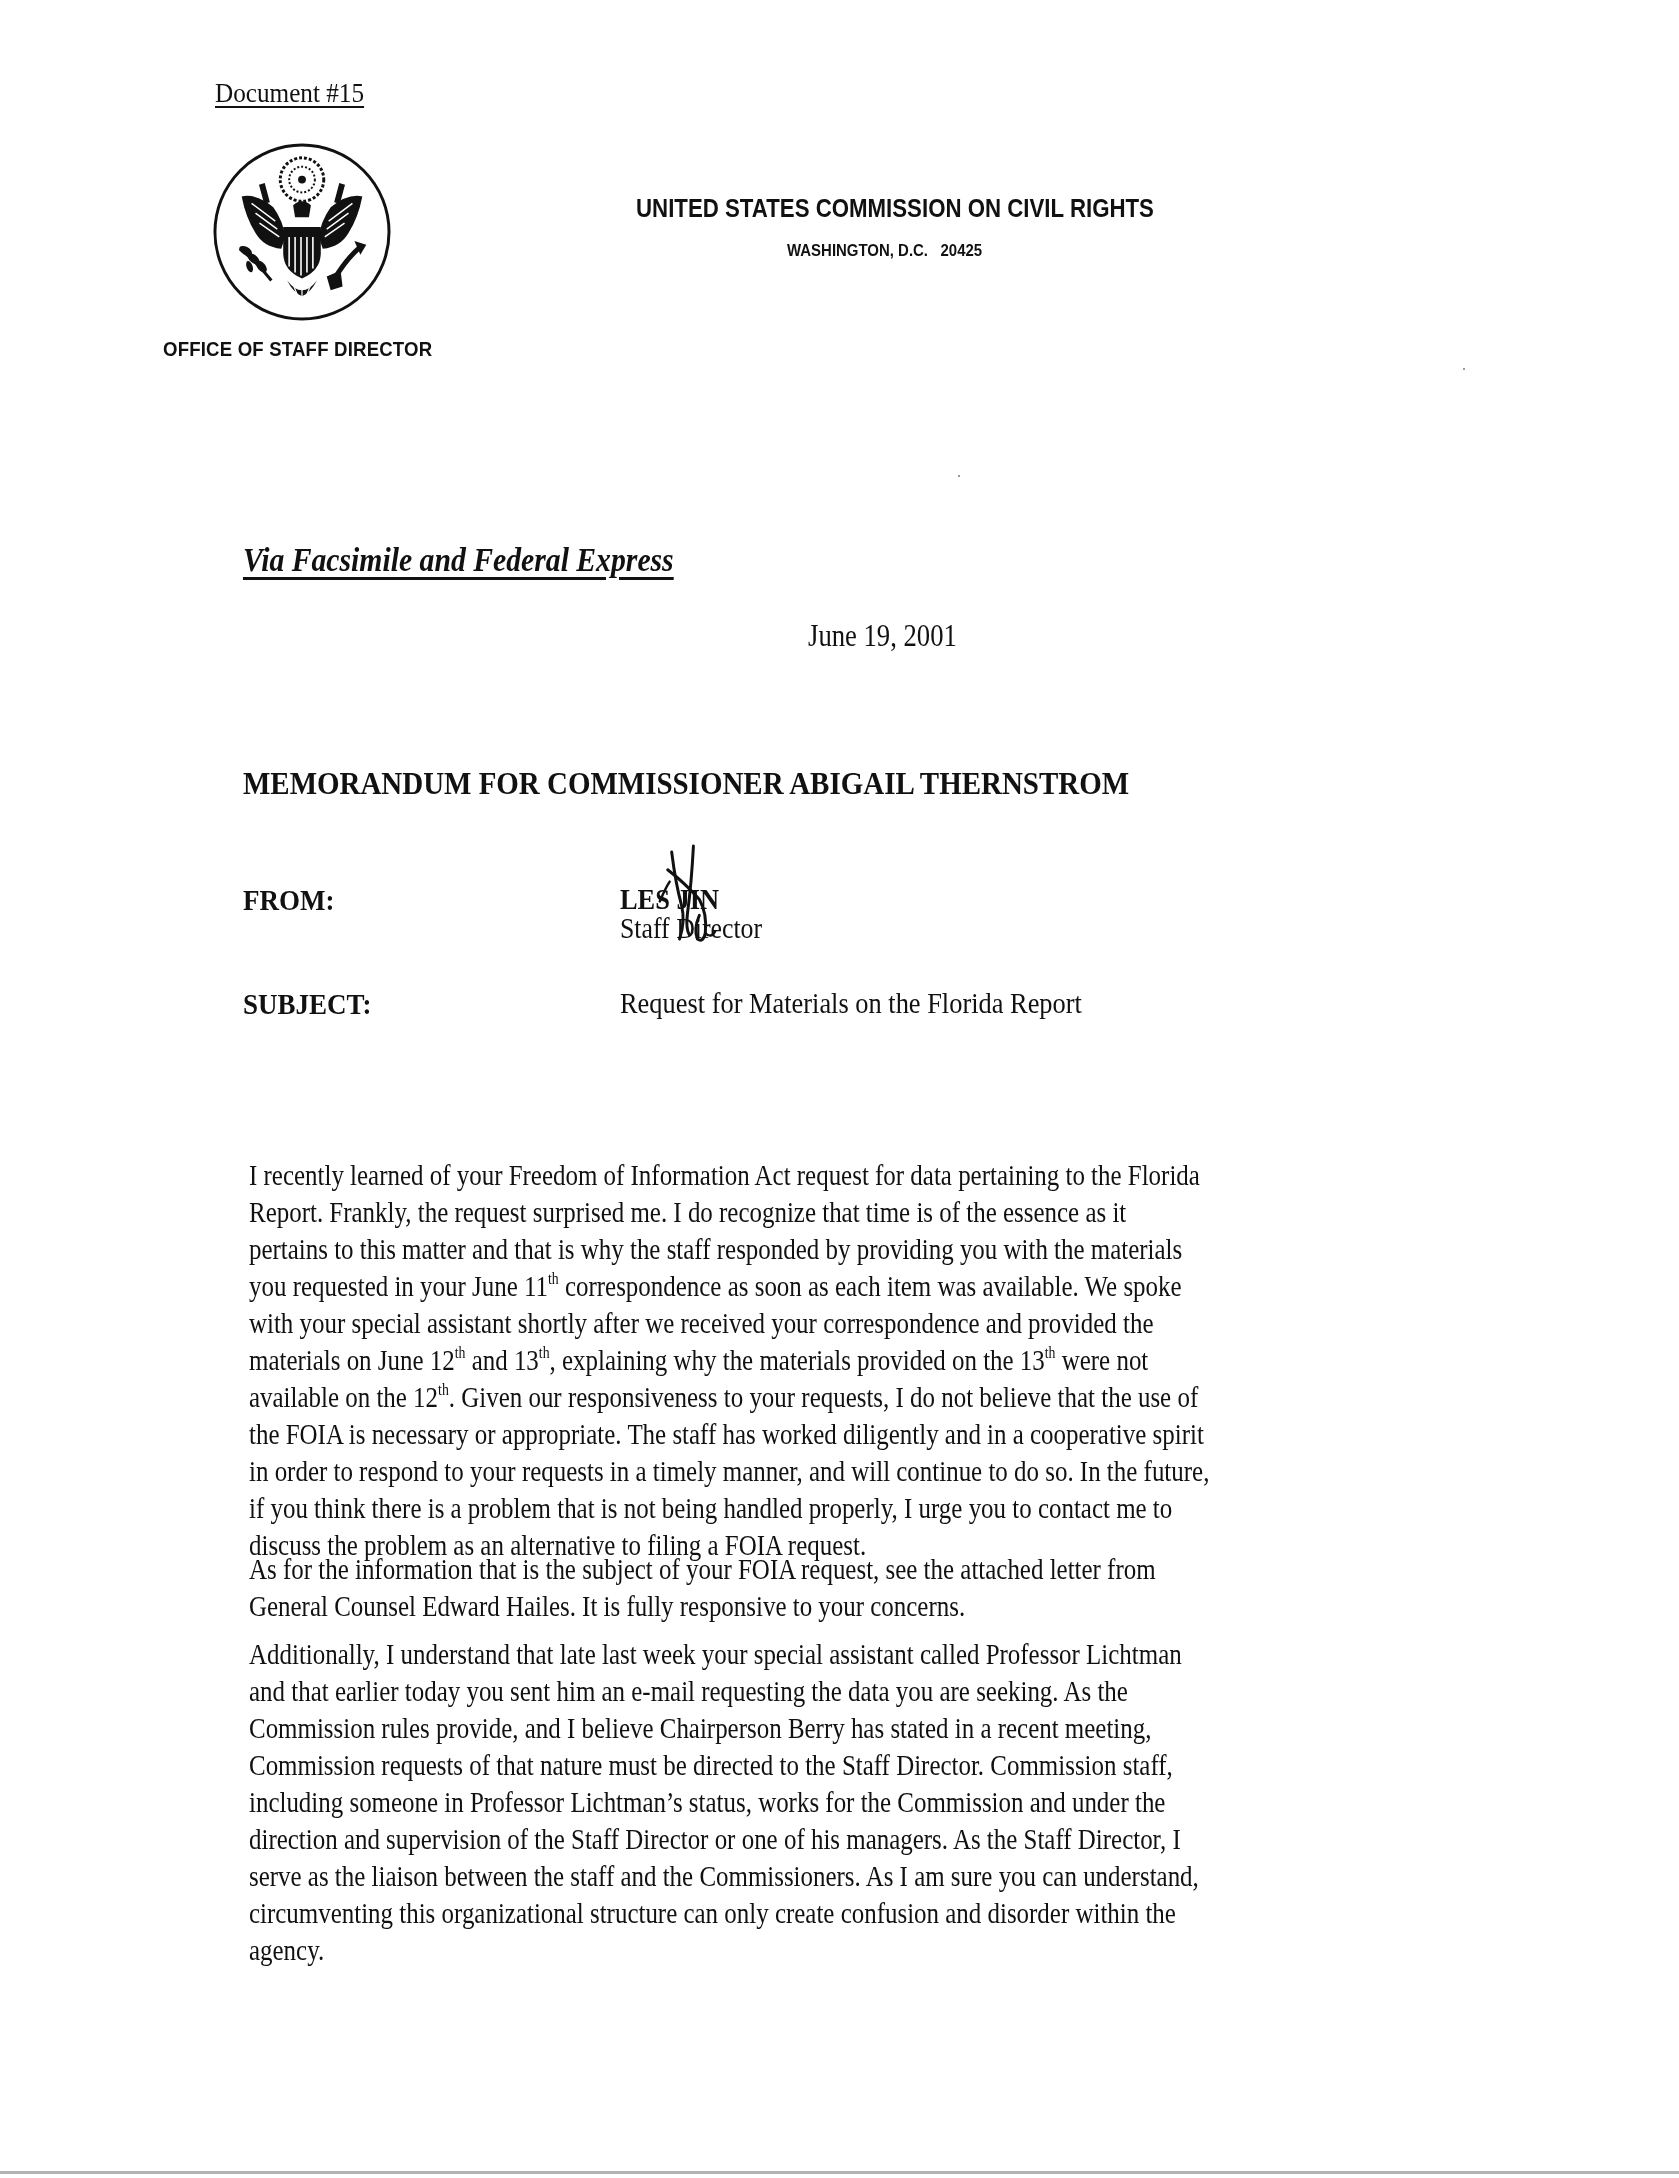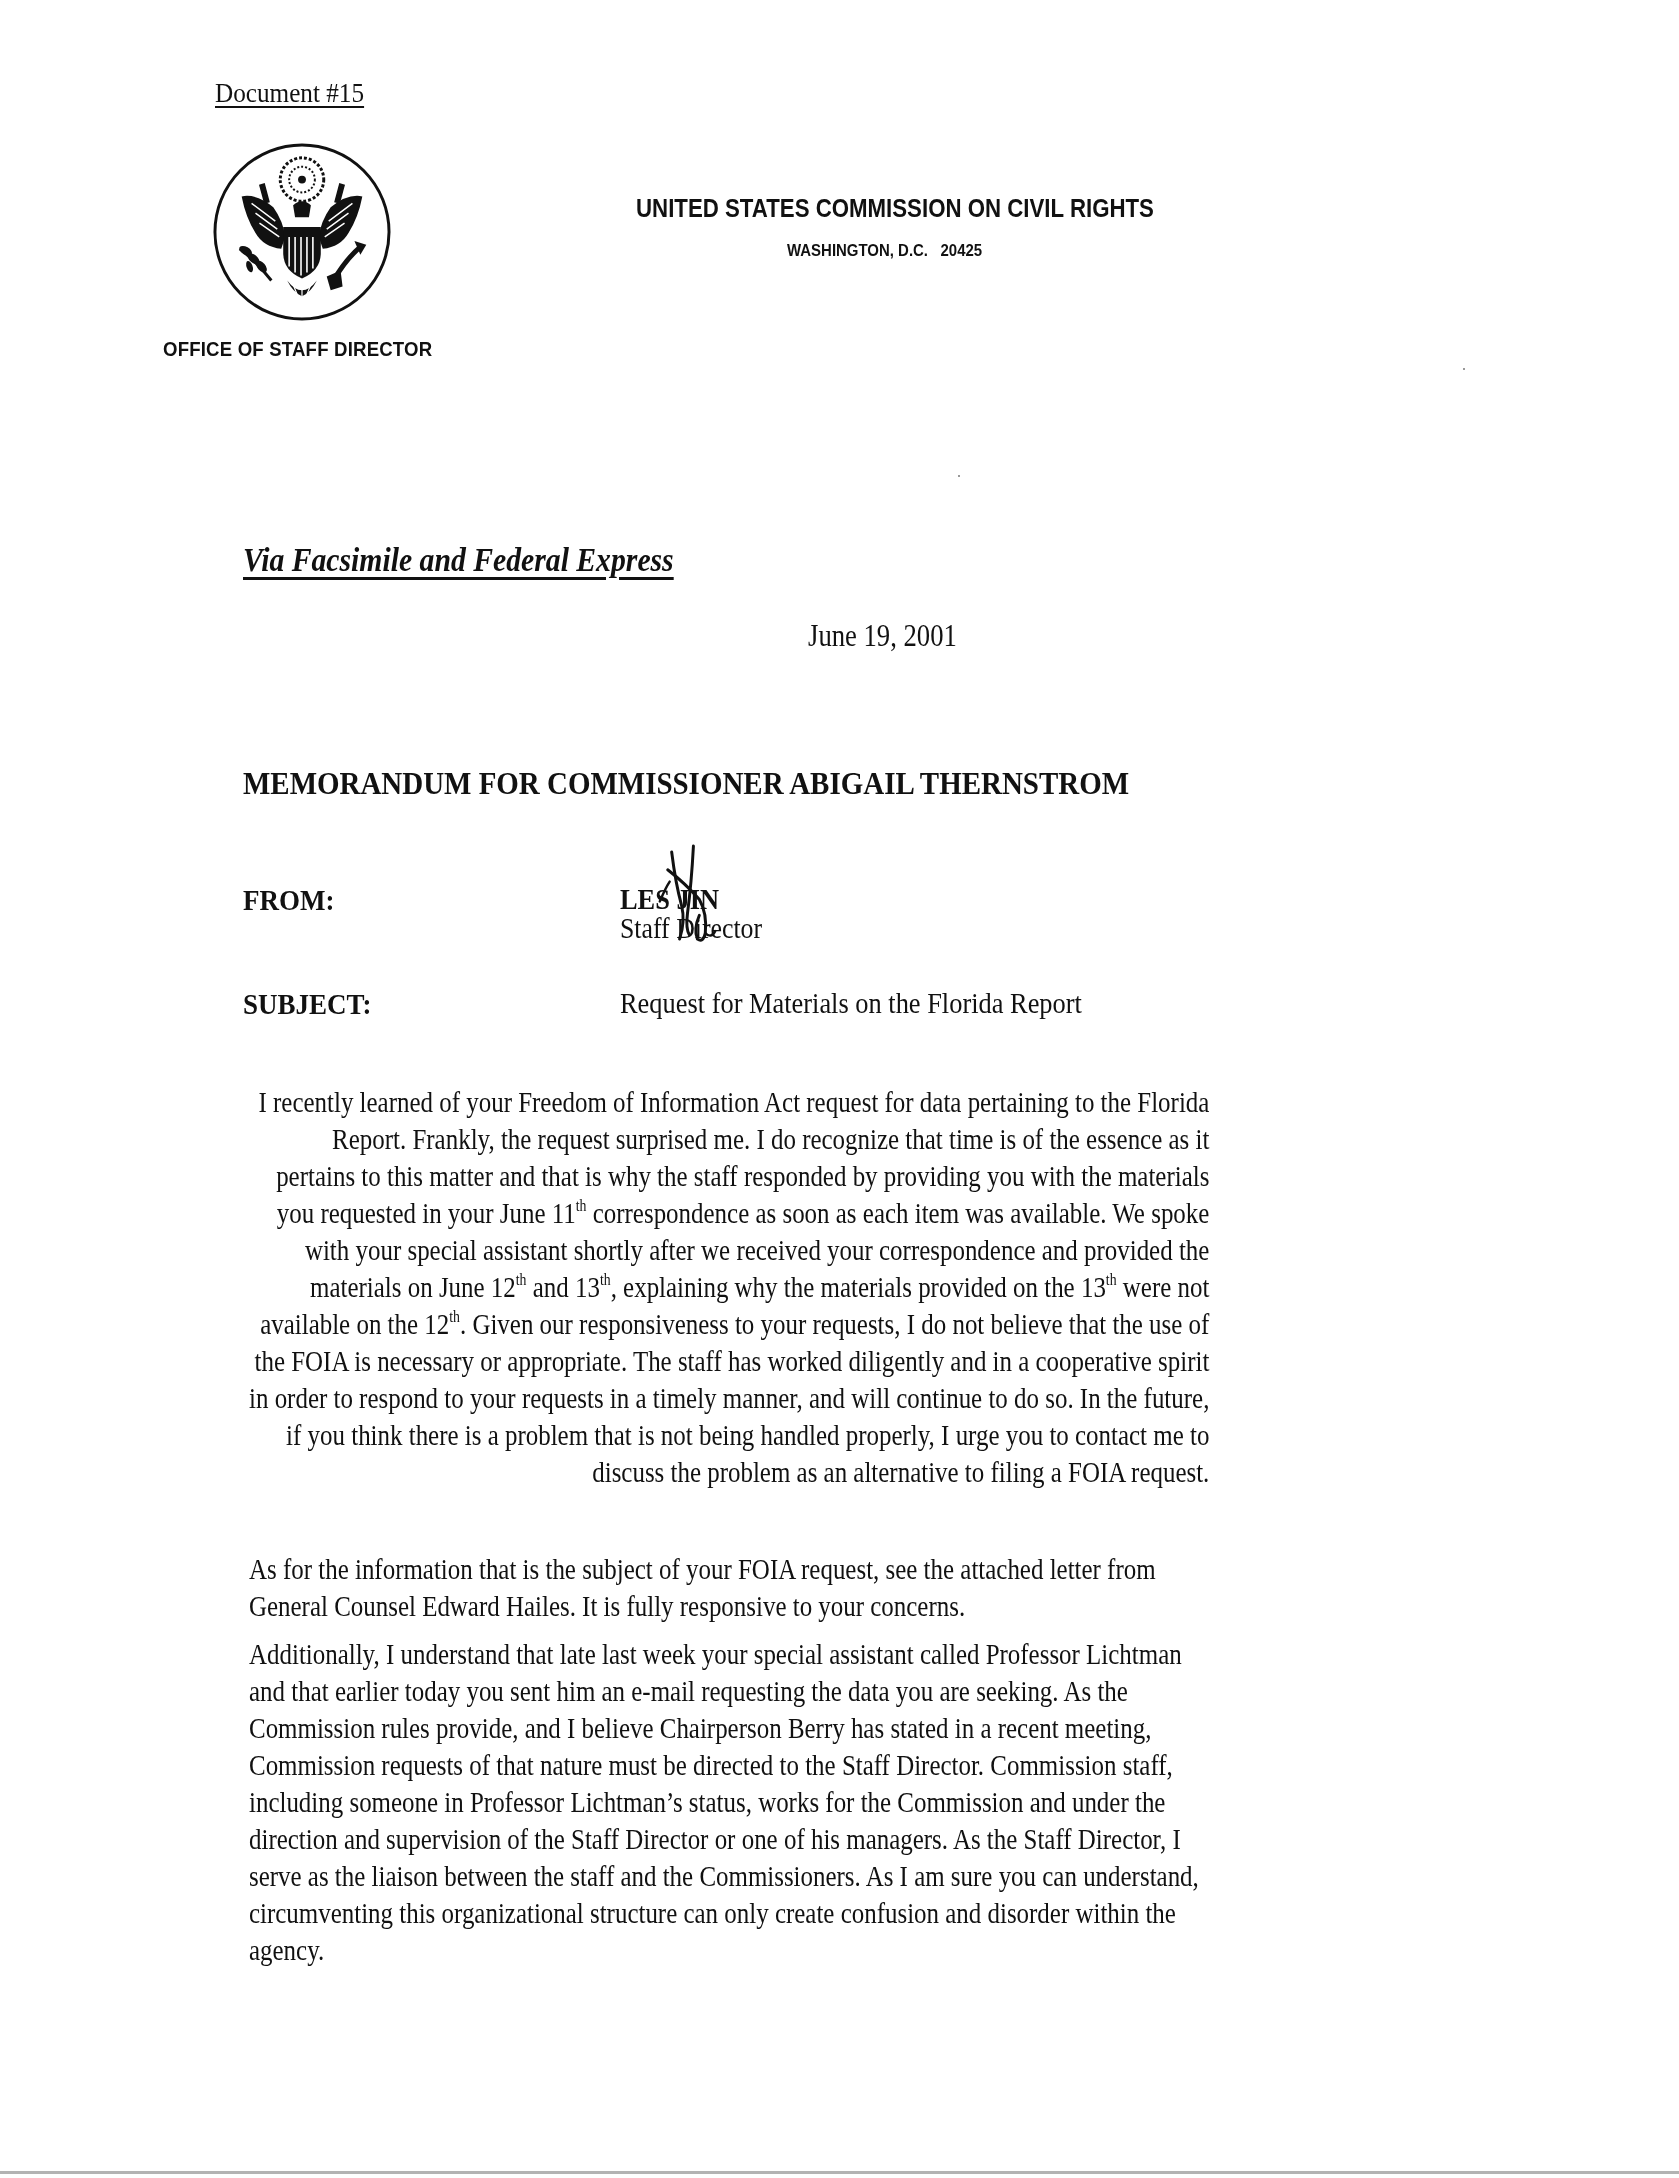--- a/index.html
+++ b/index.html
@@ -29,21 +29,21 @@
 
     #from-name { left: 620px; top: 884px; font-size: 30px; font-weight: bold; transform: scaleX(0.88); transform-origin: left top; }
     #from-title { left: 620px; top: 913px; font-size: 30px; transform: scaleX(0.86); transform-origin: left top; }
     #signature { position: absolute; left: 642px; top: 844px; width: 89px; height: 104px; }
 
     #subject-value { left: 620px; top: 988px; font-size: 30px; transform: scaleX(0.88); transform-origin: left top; }
 
     .body-para { position: absolute; left: 249px; font-size: 29px; line-height: 37px; white-space: nowrap; }
     .body-line { display: block; transform: scaleX(0.86); transform-origin: left top; }
     sup { font-size: 16px; line-height: 0; vertical-align: 12px; }
-    #para-1 { top: 1084px; text-align: right; }
+    #para-1 { top: 1157px; }
     #para-2 { top: 1551px; }
     #para-3 { top: 1636px; }
 
     #bottom-rule { position: absolute; left: 0; top: 2171px; width: 1679px; height: 3px; background: #9a9a9a; opacity: 0.75; }
     .speck { position: absolute; width: 2px; height: 2px; background: #999; }
   </style>
 </head>
 <body>
 
 <div id="doc-number" class="abs serif">Document #15</div>

